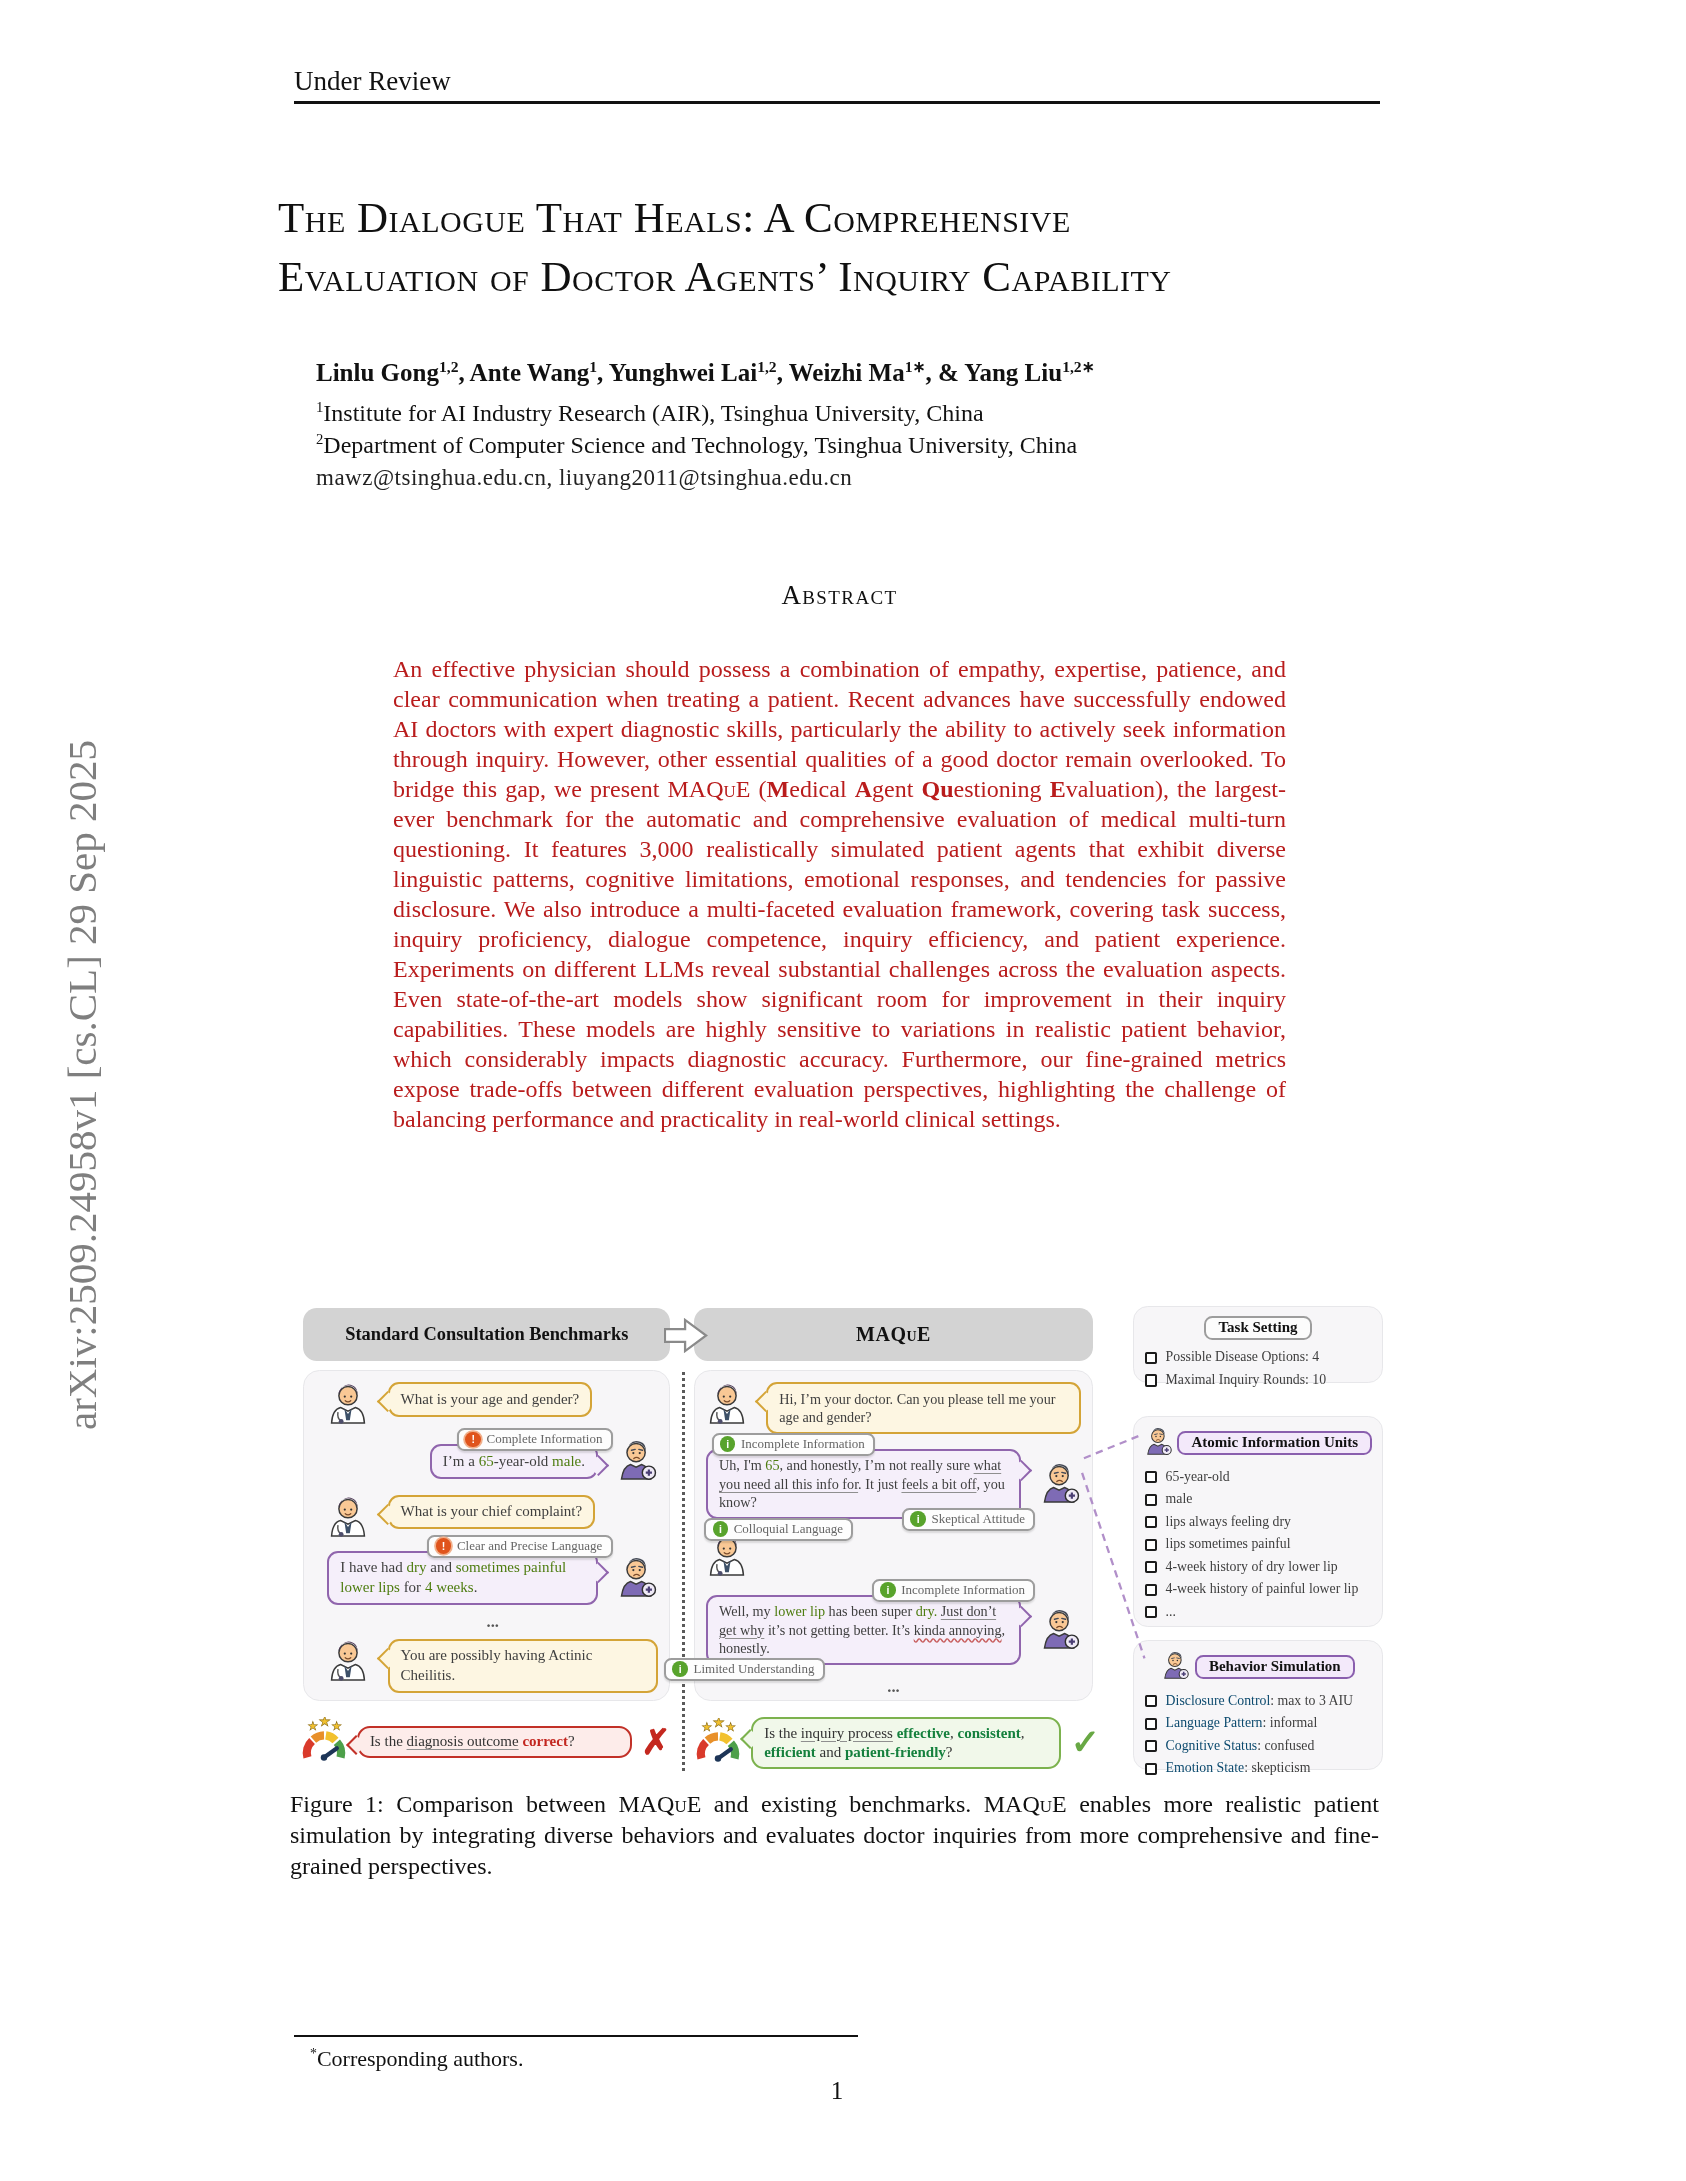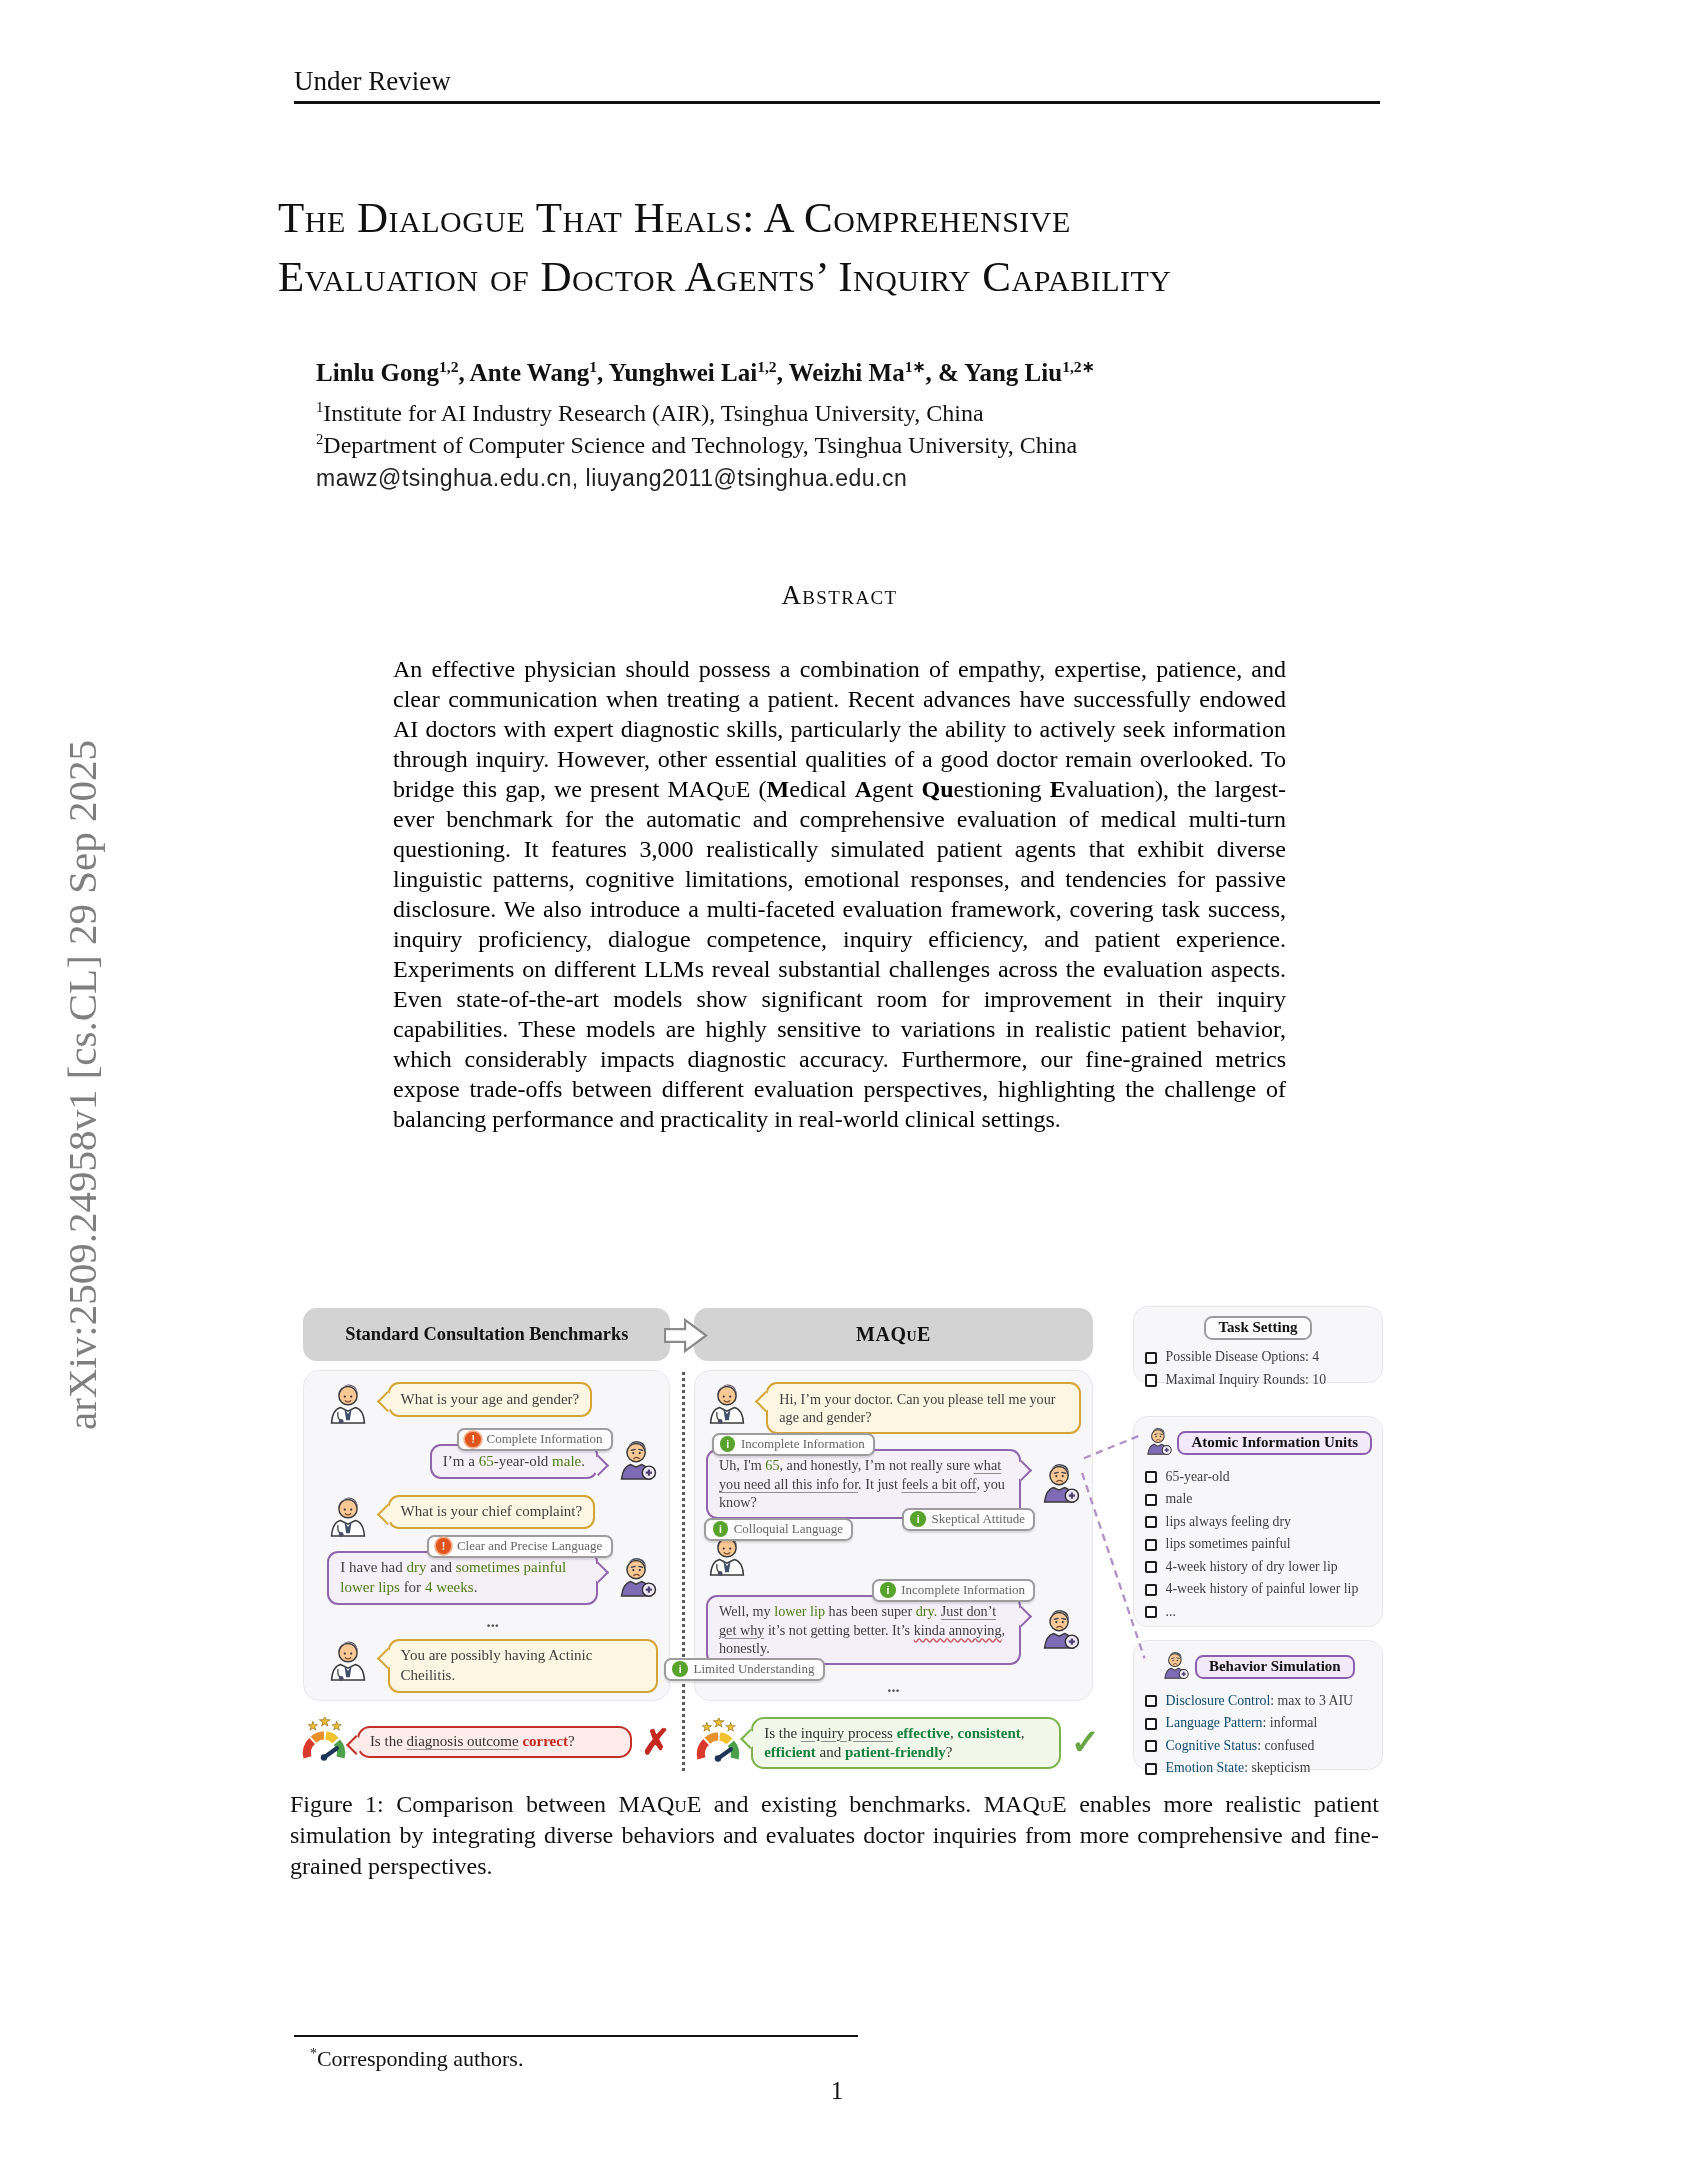--- a/index.html
+++ b/index.html
@@ -10,26 +10,26 @@
   #top-rule{position:absolute;left:294px;top:101px;width:1086px;height:2.8px;background:#111;}
   
   #title{position:absolute;left:278px;top:188px;font-size:43px;line-height:59px;
          font-variant:small-caps;letter-spacing:0.5px;color:#101010;}
   
   #authors-line{position:absolute;left:316px;top:358px;font-size:25px;font-weight:700;}
   #authors-line sup{font-size:15.6px;font-weight:700;}
   .affil{position:absolute;left:316px;font-size:24px;}
   .affil sup{font-size:14.7px;}
   #affil1{top:399px;} #affil2{top:431px;}
-  #emails{position:absolute;left:316px;top:465px;font-size:23px;font-family:Liberation Sans, sans-serif;letter-spacing:0.5px;color:#222;}
+  #emails{position:absolute;left:316px;top:465px;font-size:23px;font-family:Liberation Serif, serif;letter-spacing:0.5px;color:#222;}
   
   #abstract-head{position:absolute;left:393px;top:580px;width:893px;text-align:center;
                  font-size:27px;font-variant:small-caps;letter-spacing:1.4px;}
   #abstract-body{position:absolute;left:393px;top:654px;width:893px;font-size:24px;
-                 line-height:30px;text-align:justify;color:#000000;}
+                 line-height:30px;text-align:justify;color:#b91c1c;}
   
   .seg-n{} .seg-b{font-weight:700;}
   .seg-sc{font-variant:small-caps;}
   .seg-pb{color:#4d7c0f;font-weight:400;}
   .seg-u{text-decoration:underline;text-decoration-color:#8f8f8f;text-underline-offset:2.8px;}
   .seg-uw{text-decoration:underline wavy #c86060;text-underline-offset:2.8px;}
   .seg-rb{color:#c2261f;font-weight:700;}
   .seg-gb{color:#15803d;font-weight:700;}
   
   #figure{position:absolute;left:296px;top:1293px;width:1093px;height:481px;font-family:"Liberation Serif",serif;}

